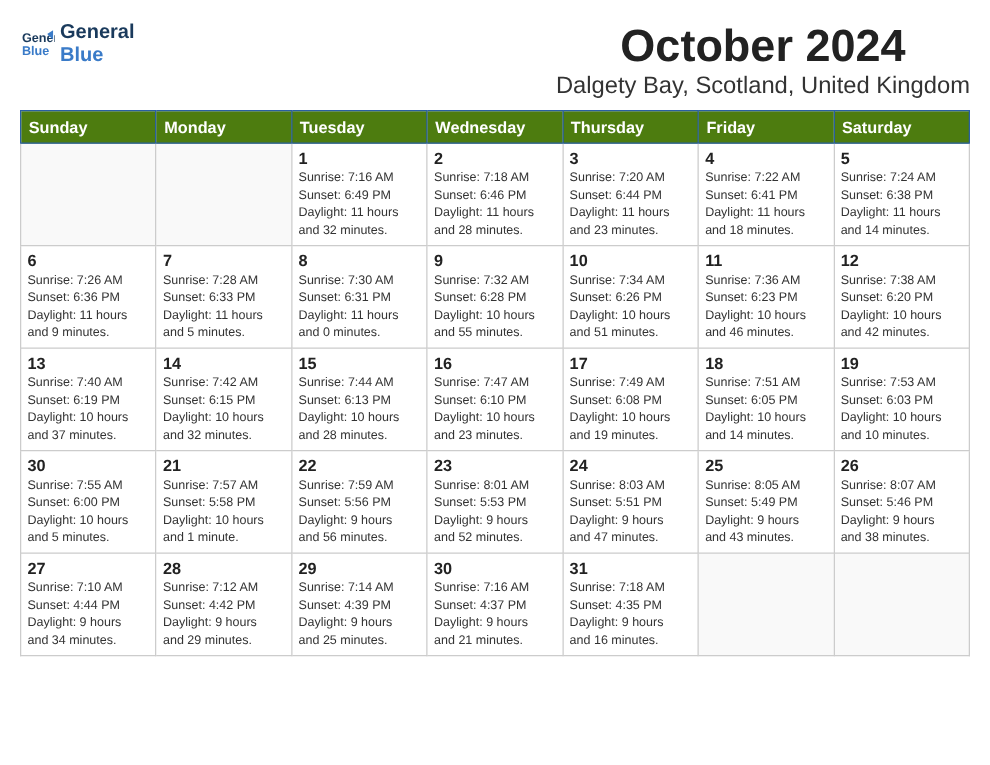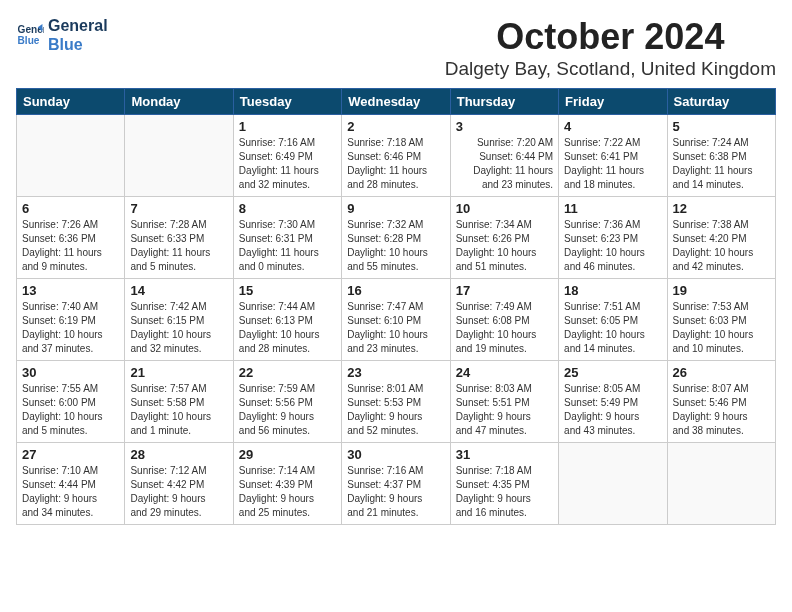--- a/index.html
+++ b/index.html
@@ -37,21 +37,21 @@
     .subtitle {
       font-size: 19px;
       color: #333;
       font-weight: normal;
     }
     .calendar {
       width: 100%;
       border-collapse: collapse;
     }
     .calendar th {
-      background: #0c4a6e;
+      background: #4d7c0f;
       color: #fff;
       font-size: 13px;
       font-weight: bold;
       padding: 5px 6px;
       text-align: left;
       border: 1px solid #2a5fa0;
     }
     .calendar td {
       vertical-align: top;
       border: 1px solid #ccc;
@@ -128,21 +128,21 @@
         </td>
         <td>
           <span class="day-number">2</span>
           <div class="day-info" style="white-space: pre-line;">Sunrise: 7:18 AM
 Sunset: 6:46 PM
 Daylight: 11 hours
 and 28 minutes.</div>
         </td>
         <td>
           <span class="day-number">3</span>
-          <div class="day-info" style="white-space: pre-line; text-align: right;">Sunrise: 7:20 AM
+          <div class="day-info" style="white-space: pre-line;">Sunrise: 7:20 AM
 Sunset: 6:44 PM
 Daylight: 11 hours
 and 23 minutes.</div>
         </td>
         <td>
           <span class="day-number">4</span>
           <div class="day-info" style="white-space: pre-line;">Sunrise: 7:22 AM
 Sunset: 6:41 PM
 Daylight: 11 hours
 and 18 minutes.</div>
@@ -194,21 +194,21 @@
         <td>
           <span class="day-number">11</span>
           <div class="day-info" style="white-space: pre-line;">Sunrise: 7:36 AM
 Sunset: 6:23 PM
 Daylight: 10 hours
 and 46 minutes.</div>
         </td>
         <td>
           <span class="day-number">12</span>
           <div class="day-info" style="white-space: pre-line;">Sunrise: 7:38 AM
-Sunset: 4:20 PM
+Sunset: 6:20 PM
 Daylight: 10 hours
 and 42 minutes.</div>
         </td>
       </tr>
       <tr class="week-row">
         <td>
           <span class="day-number">13</span>
           <div class="day-info" style="white-space: pre-line;">Sunrise: 7:40 AM
 Sunset: 6:19 PM
 Daylight: 10 hours

